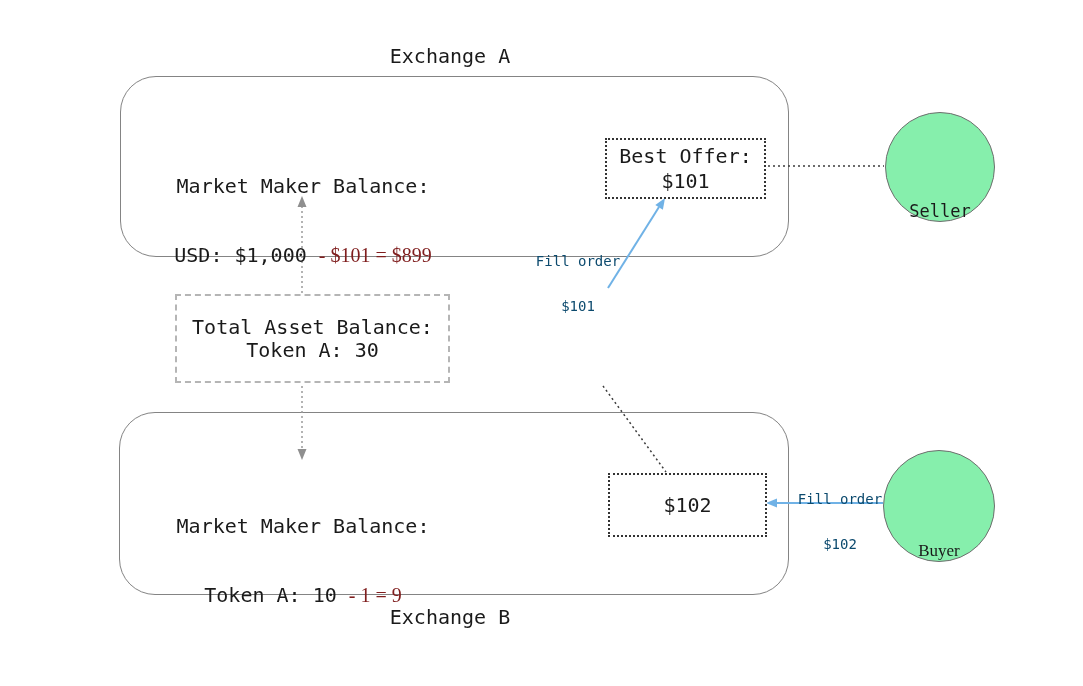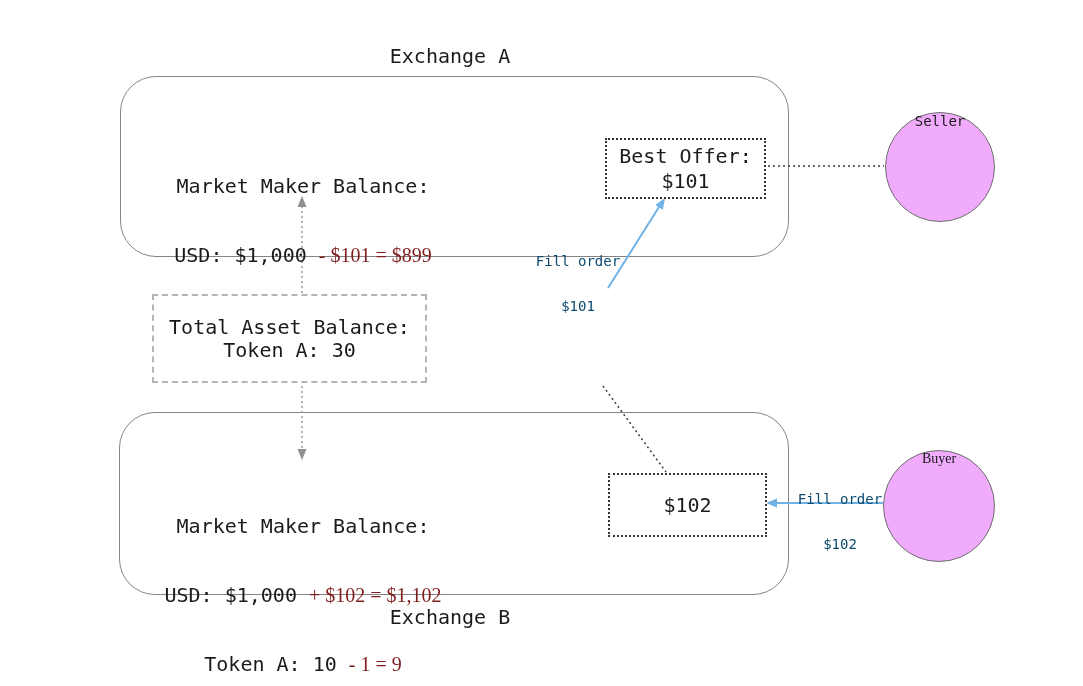--- a/index.html
+++ b/index.html
@@ -26,23 +26,23 @@
     border:2px dashed #b5b5b5;background:#ffffff;z-index:2;
     display:flex;flex-direction:column;align-items:center;justify-content:center;
     font-size:20px;line-height:23px;text-align:center;white-space:pre;
   }
   .solid-box{
     border:1.5px solid #404040;background:#ffffff;z-index:2;
     display:flex;align-items:center;justify-content:center;
     font-size:20px;white-space:pre;
   }
   .circle{
-    border:1.5px solid #6e6e6e;border-radius:50%;background:#f0abfc;z-index:2;
-    display:flex;align-items:flex-start;justify-content:center;
-    font-size:14px;white-space:pre;
+    border:1.5px solid #6e6e6e;border-radius:50%;background:#86efac;z-index:2;
+    display:flex;align-items:flex-end;justify-content:center;
+    font-size:17px;white-space:pre;
   }
   .fill-label{
     font-size:14px;line-height:15px;text-align:center;color:#0c4a6e;z-index:3;white-space:pre;
   }
 </style>
 </head>
 <body>
 
 <div class="canvas">
 
@@ -80,31 +80,30 @@
 
   <div class="abs circle" style="left:885px;top:112px;width:108px;height:108px;">
     <span>Seller</span>
   </div>
 
   <div class="abs fill-label" style="left:508px;top:224px;width:140px;">
     <div>Fill order</div>
     <div>$101</div>
   </div>
 
-  <div class="abs dashed-box" style="left:152px;top:294px;width:271px;height:85px;">
+  <div class="abs dashed-box" style="left:175px;top:294px;width:271px;height:85px;">
     <div>Total Asset Balance:</div>
     <div>Token A: 30</div>
   </div>
 
 
   <div class="abs container-box" style="left:119px;top:412px;width:668px;height:181px;"></div>
 
   <div class="abs balance" style="left:128px;top:469px;width:350px;">
     <div>Market Maker Balance:</div>
-    <div><span>USD: $1,000 </span><span class="blue">+ $102 = $1,102</span></div>
     <div><span>Token A: 10 </span><span class="blue">- 1 = 9</span></div>
   </div>
 
   <div class="abs dotted-box" style="left:608px;top:473px;width:155px;height:60px;">
     <div>$102</div>
   </div>
 
   <div class="abs circle" style="left:883px;top:450px;width:110px;height:110px;font-family:Liberation Serif, serif;">
     <span>Buyer</span>
   </div>

